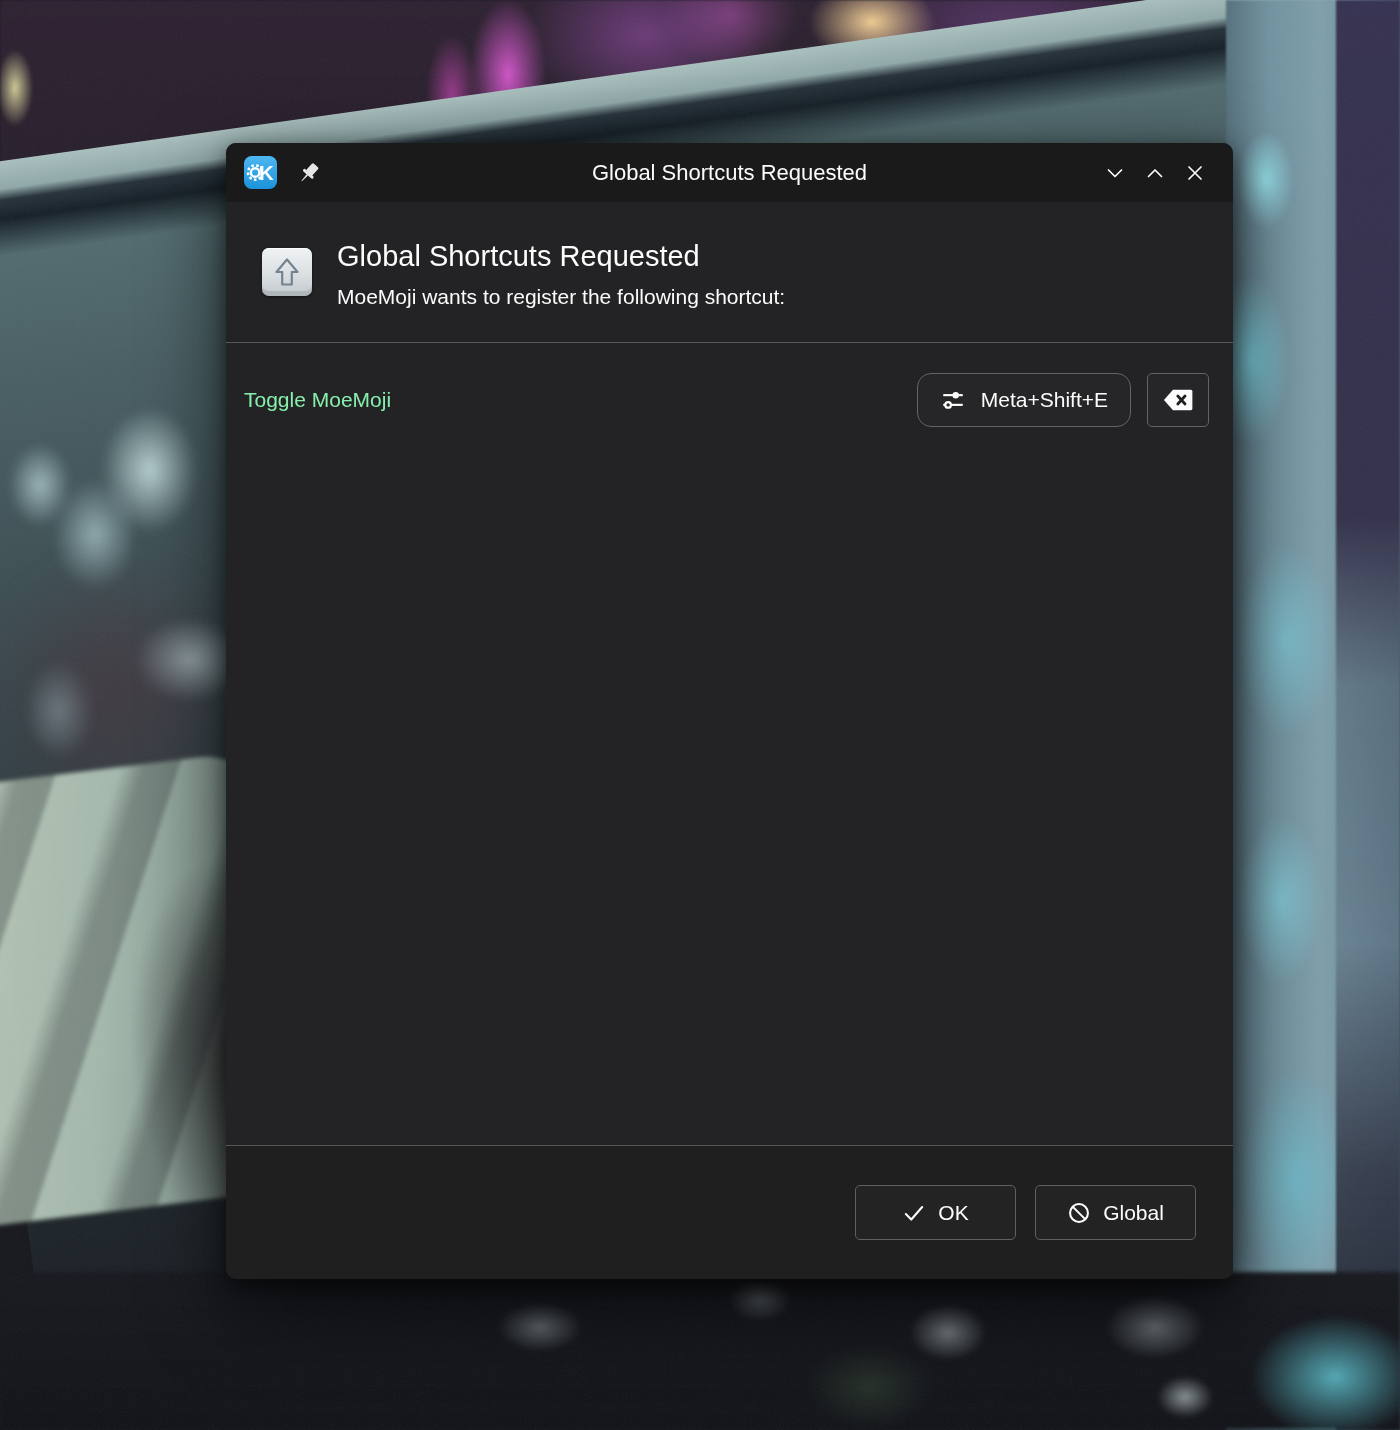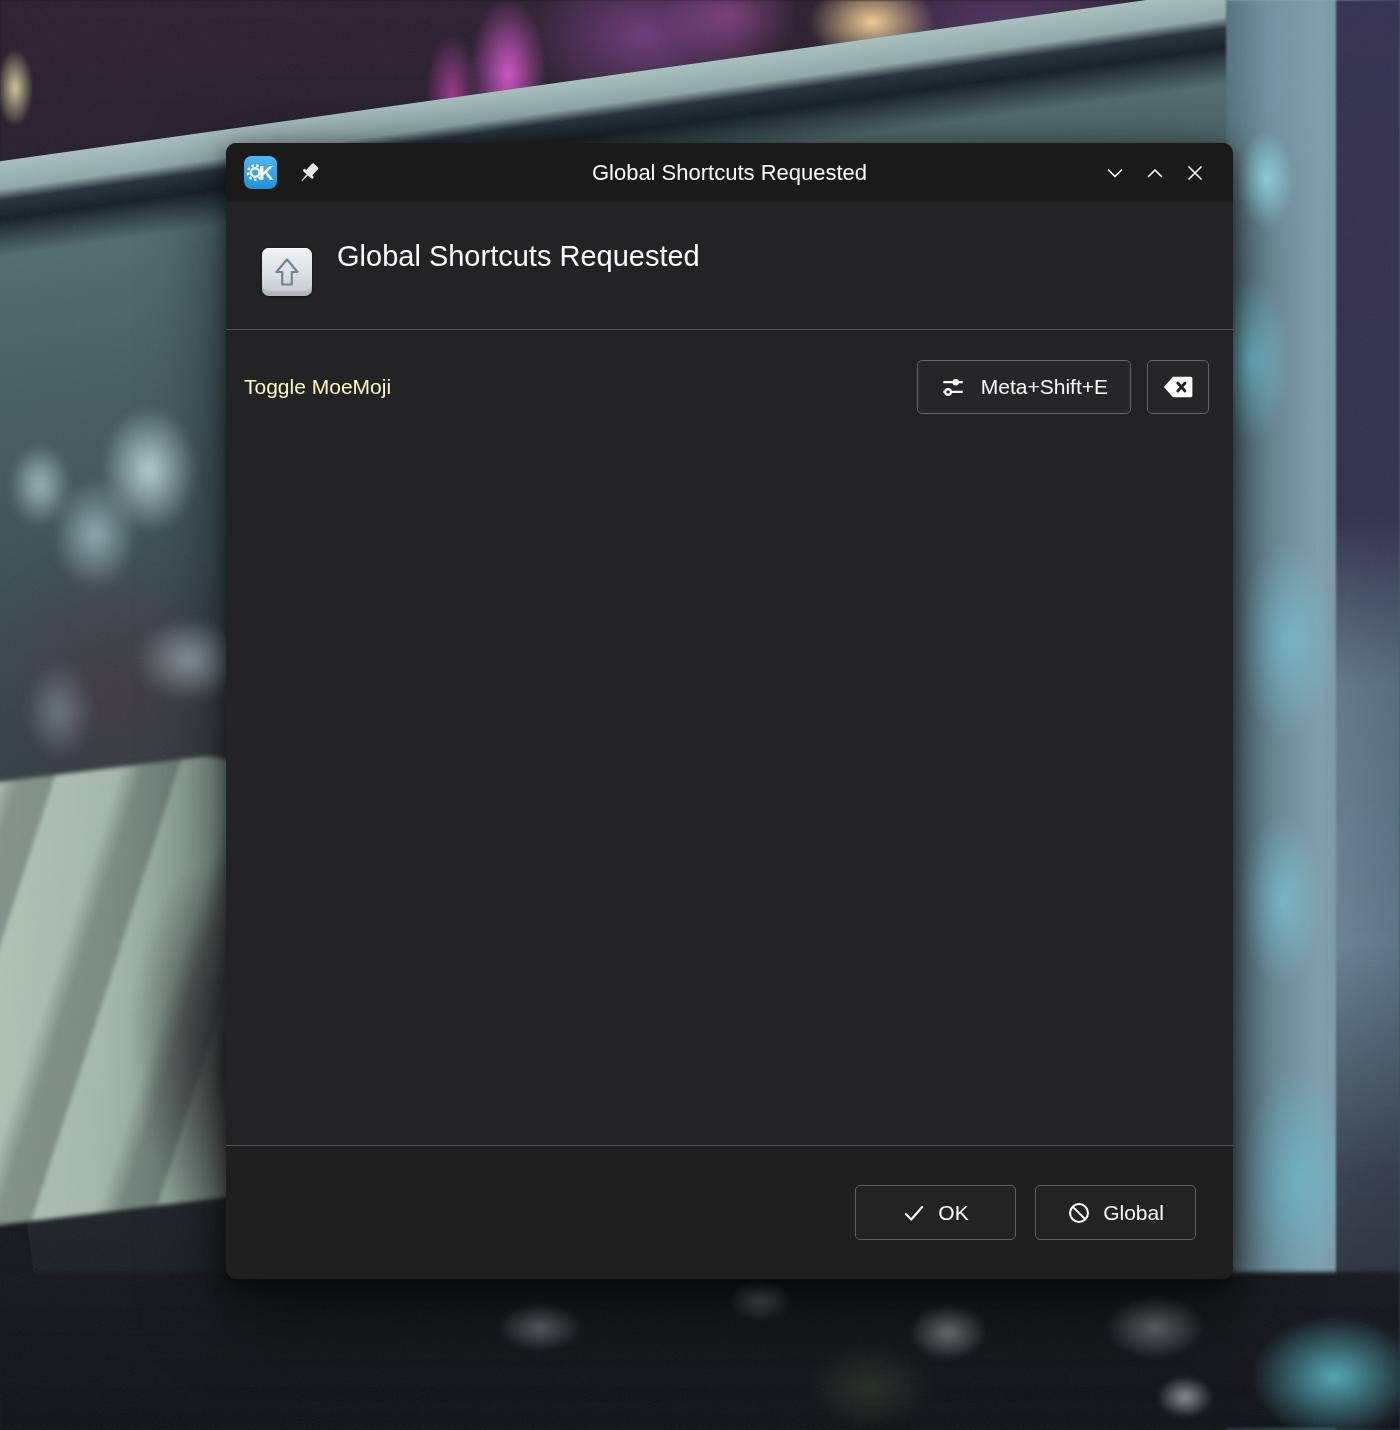--- a/index.html
+++ b/index.html
@@ -93,23 +93,23 @@
     background:linear-gradient(180deg,#f0f3f4 0%, #dadfe2 55%, #c2c9cd 100%);
     box-shadow:inset 0 -5px 0 rgba(0,0,0,0.10), inset 0 1px 0 rgba(255,255,255,0.9), 0 1px 3px rgba(0,0,0,0.5);
     display:grid; place-items:center;}
   .header-heading{margin:0 0 12px 0; font-size:29px; font-weight:400; color:#fcfcfc; line-height:1.15;}
   .header-subtitle{margin:0; font-size:21px; font-weight:400; color:#fcfcfc;}
 
   .separator{flex:none; height:1px; background:#575757;}
 
   .content{flex:1; padding:30px 24px 0 18px;}
   .shortcut-row{display:flex; align-items:center;}
-  .row-label{font-size:21px; color:#fef9c3;}
+  .row-label{font-size:21px; color:#86efac;}
   .row-spacer{flex:1;}
-  .shortcut-btn{height:54px; border:1px solid #616365; border-radius:5px;
+  .shortcut-btn{height:54px; border:1px solid #616365; border-radius:14px;
     background:rgba(255,255,255,0.015); color:#fcfcfc; font-size:21px;
     display:flex; align-items:center; gap:15px; padding:0 22px; cursor:pointer;}
   .clear-btn{height:54px; width:62px; margin-left:16px; border:1px solid #616365;
     border-radius:5px; background:rgba(255,255,255,0.015);
     display:grid; place-items:center; cursor:pointer;}
 
   .footer{flex:none; height:133px; background:#1f1f20;
     display:flex; align-items:center; justify-content:flex-end; gap:19px; padding:0 37px;}
   .btn{height:55px; min-width:161px; border:1px solid #5e6062; border-radius:5px;
     background:rgba(255,255,255,0.02); color:#fcfcfc; font-size:21px;
@@ -181,20 +181,21 @@
   </div>
 
   <div class="header">
     <span class="key-icon">
       <svg width="26" height="30" viewBox="0 0 26 30" fill="none" stroke="#74848e" stroke-width="2.2" stroke-linejoin="round">
         <path d="M13 2.5 L23.5 15 H17.8 V27.5 H8.2 V15 H2.5 Z"></path>
       </svg>
     </span>
     <div class="header-text">
       <h1 class="header-heading">Global Shortcuts Requested</h1>
+      <p class="header-subtitle">MoeMoji wants to register the following shortcut:</p>
     </div>
   </div>
 
   <div class="separator"></div>
 
   <div class="content">
     <div class="shortcut-row">
       <span class="row-label">Toggle MoeMoji</span>
       <span class="row-spacer"></span>
       <button class="shortcut-btn">

